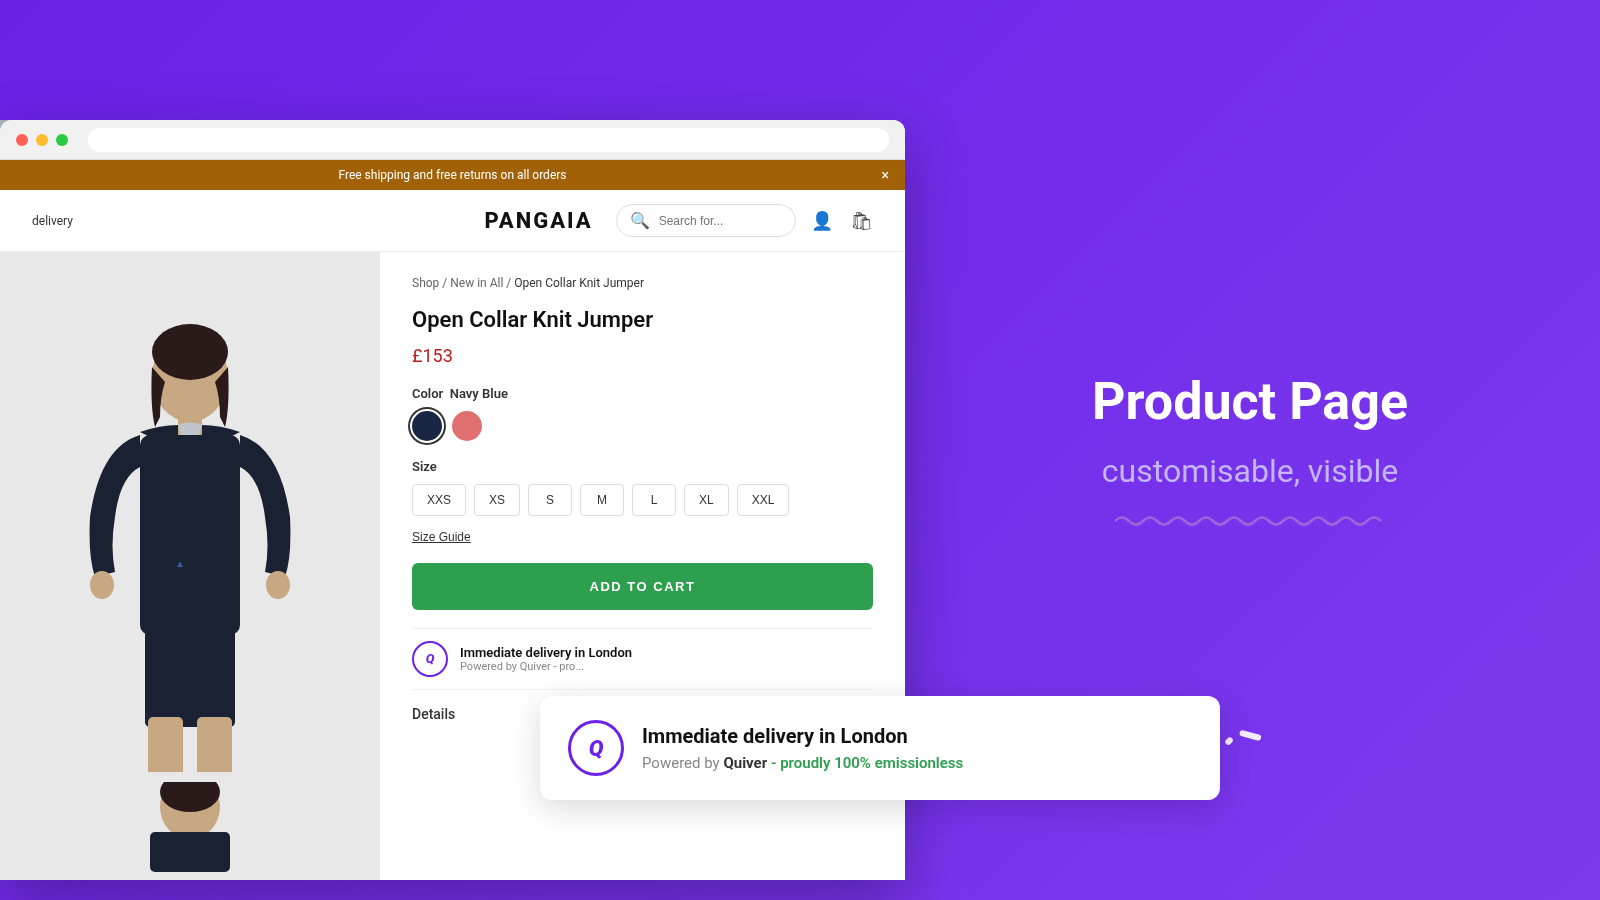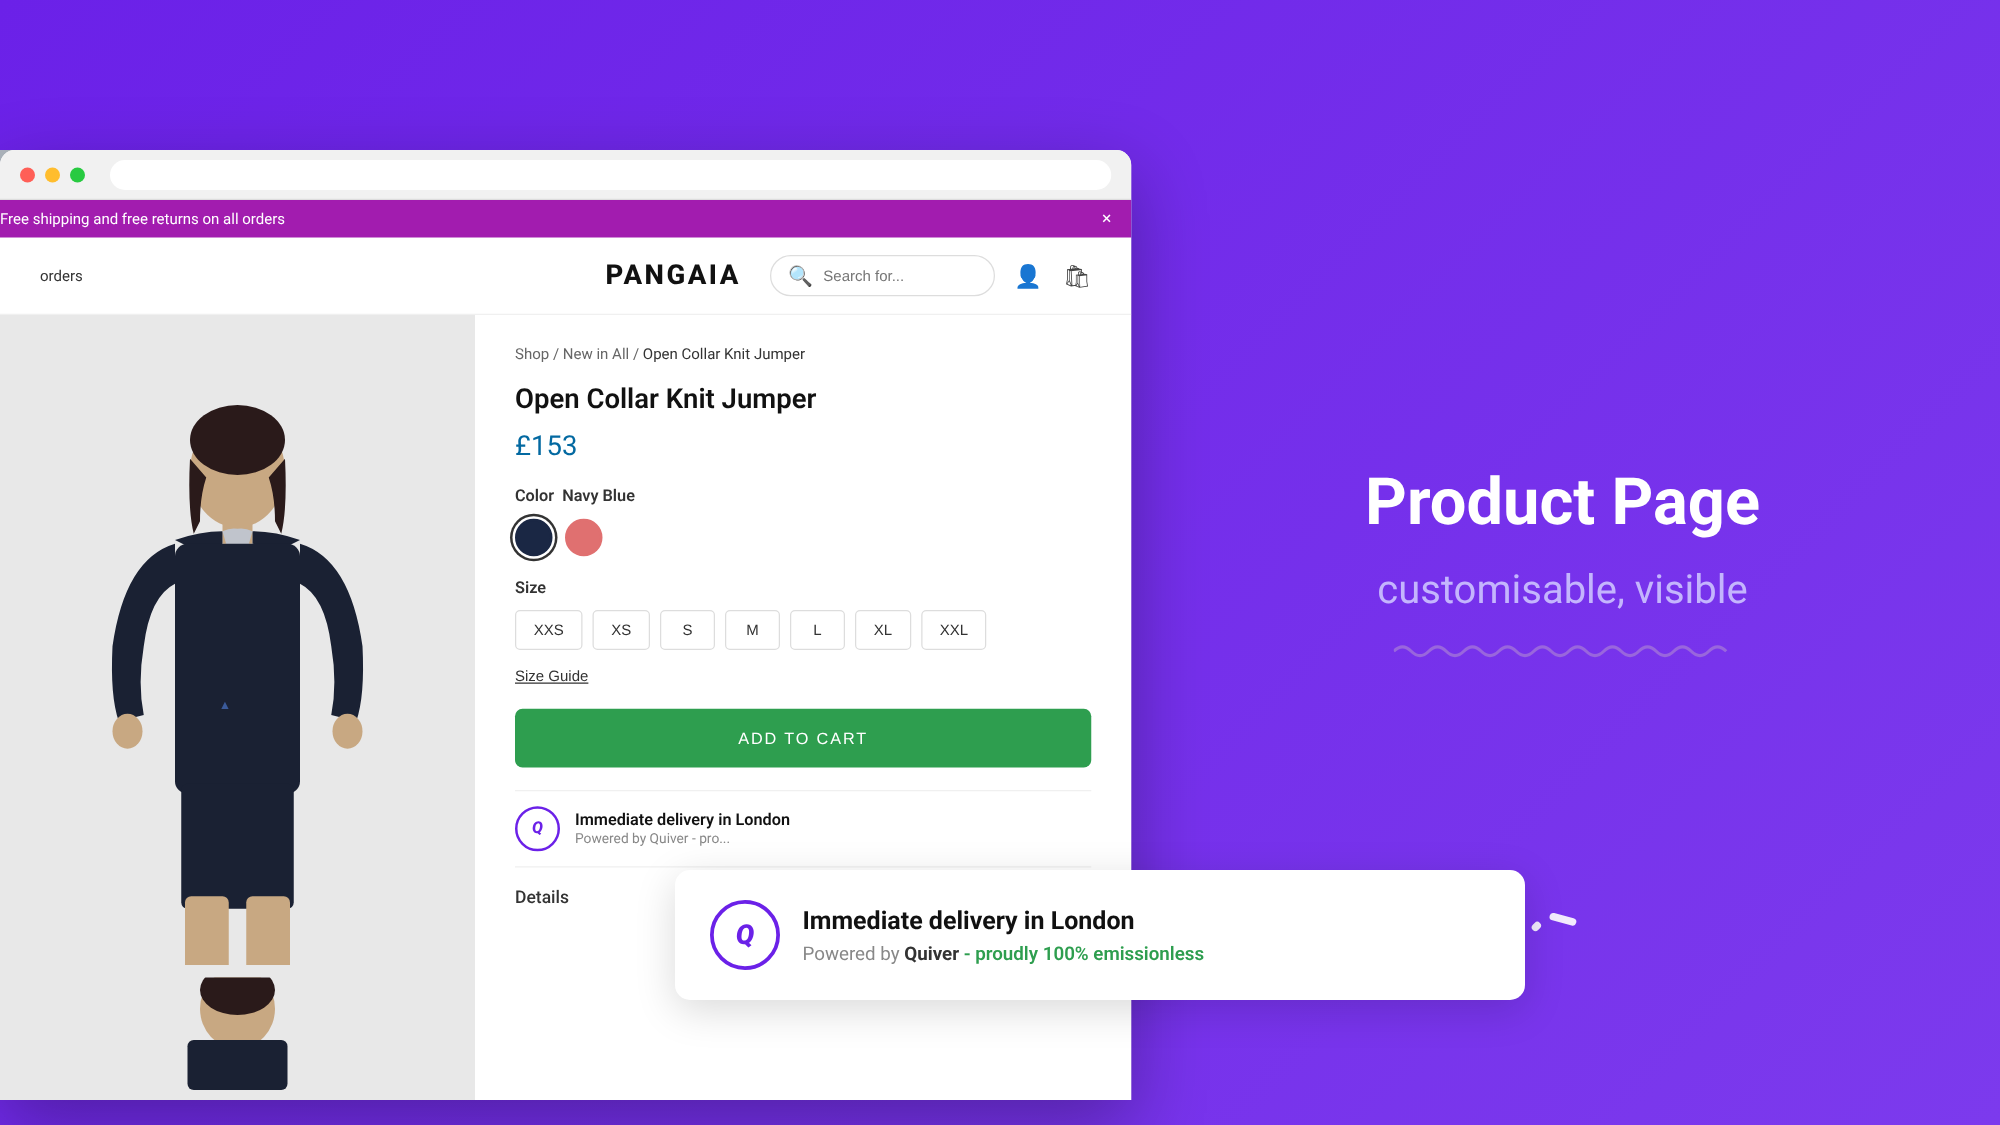--- a/index.html
+++ b/index.html
@@ -90,22 +90,23 @@
     .browser-address-bar {
       flex: 1;
       height: 24px;
       background: #fff;
       border-radius: 12px;
       margin-left: 12px;
     }
 
     
     .announcement-bar {
-      background: #a21caf;
+      background: #a16207;
       color: #fff;
+      text-align: center;
       padding: 8px 0;
       font-size: 12px;
       position: relative;
     }
 
     .announcement-close {
       position: absolute;
       right: 16px;
       top: 50%;
       transform: translateY(-50%);
@@ -216,22 +217,22 @@
 
     .product-title {
       font-size: 22px;
       font-weight: 600;
       color: #111;
       margin-bottom: 10px;
       line-height: 1.3;
     }
 
     .product-price {
-      font-size: 22px;
-      color: #0369a1;
+      font-size: 18px;
+      color: #b91c1c;
       margin-bottom: 20px;
       font-weight: 400;
     }
 
     .color-section {
       margin-bottom: 18px;
     }
 
     .color-label {
       font-size: 13px;
@@ -299,21 +300,21 @@
       padding: 0;
     }
 
     .add-to-cart-btn {
       width: 100%;
       background: #2E9E4F;
       color: #fff;
       border: none;
       padding: 16px;
       font-size: 13px;
-      font-weight: 400;
+      font-weight: 700;
       letter-spacing: 1.5px;
       text-transform: uppercase;
       border-radius: 6px;
       cursor: pointer;
       margin-bottom: 18px;
     }
 
     
     .delivery-section {
       display: flex;
@@ -502,21 +503,21 @@
     <div class="browser-dot green"></div>
     <div class="browser-address-bar"></div>
   </div>
 
   <div class="announcement-bar">
     <span>Free shipping and free returns on all orders</span>
     <span class="announcement-close">×</span>
   </div>
 
   <div class="site-header">
-    <div class="nav-left">orders</div>
+    <div class="nav-left">delivery</div>
     <div class="brand-logo">PANGAIA</div>
     <div class="header-right">
       <div class="search-bar">
         <span>🔍</span>
         <input type="text" placeholder="Search for..." style="">
       </div>
       <span class="header-icon">👤</span>
       <span class="header-icon">🛍</span>
     </div>
   </div>

